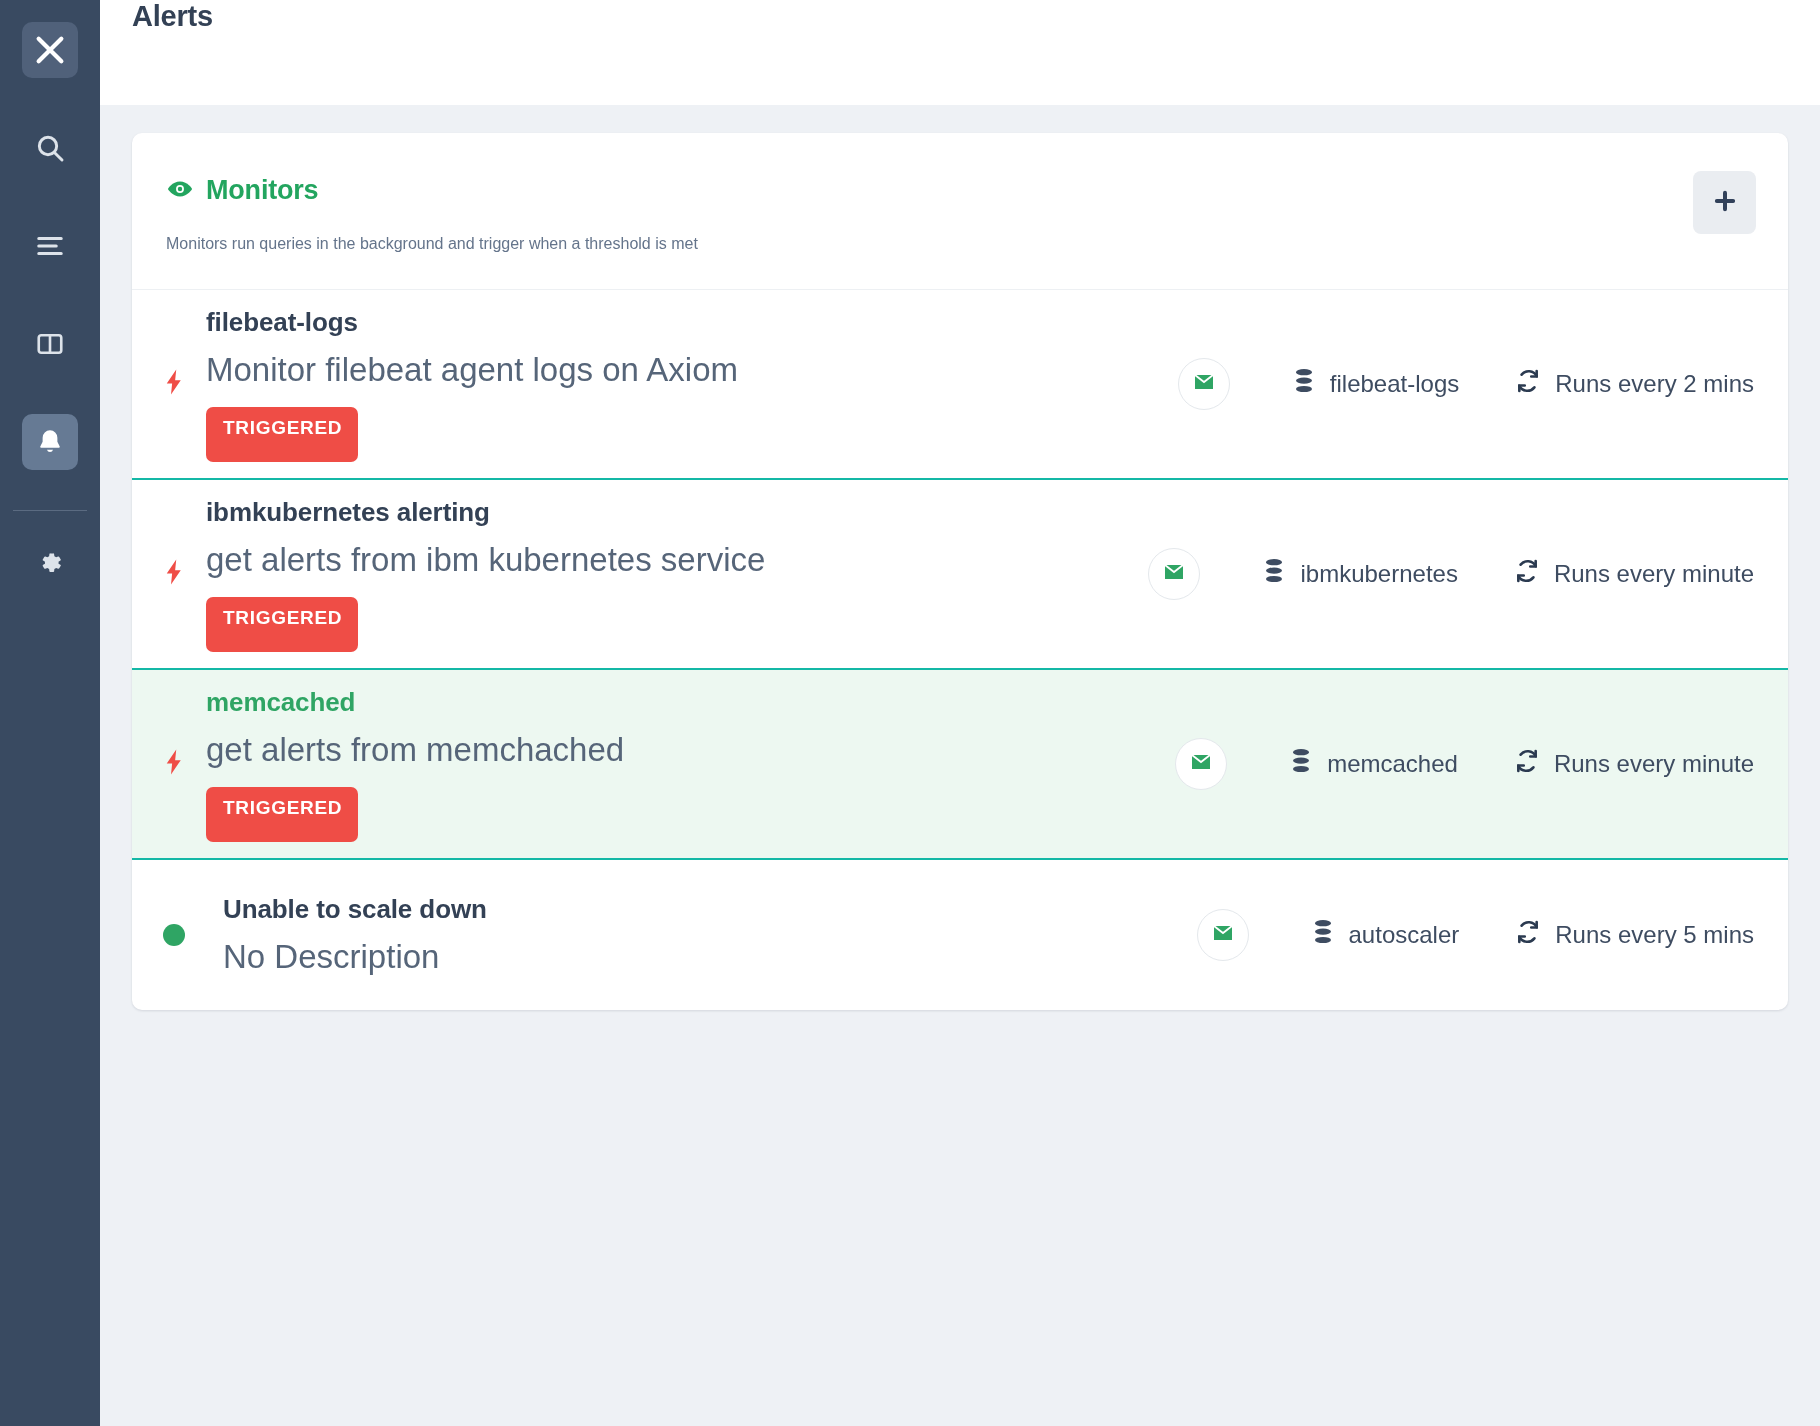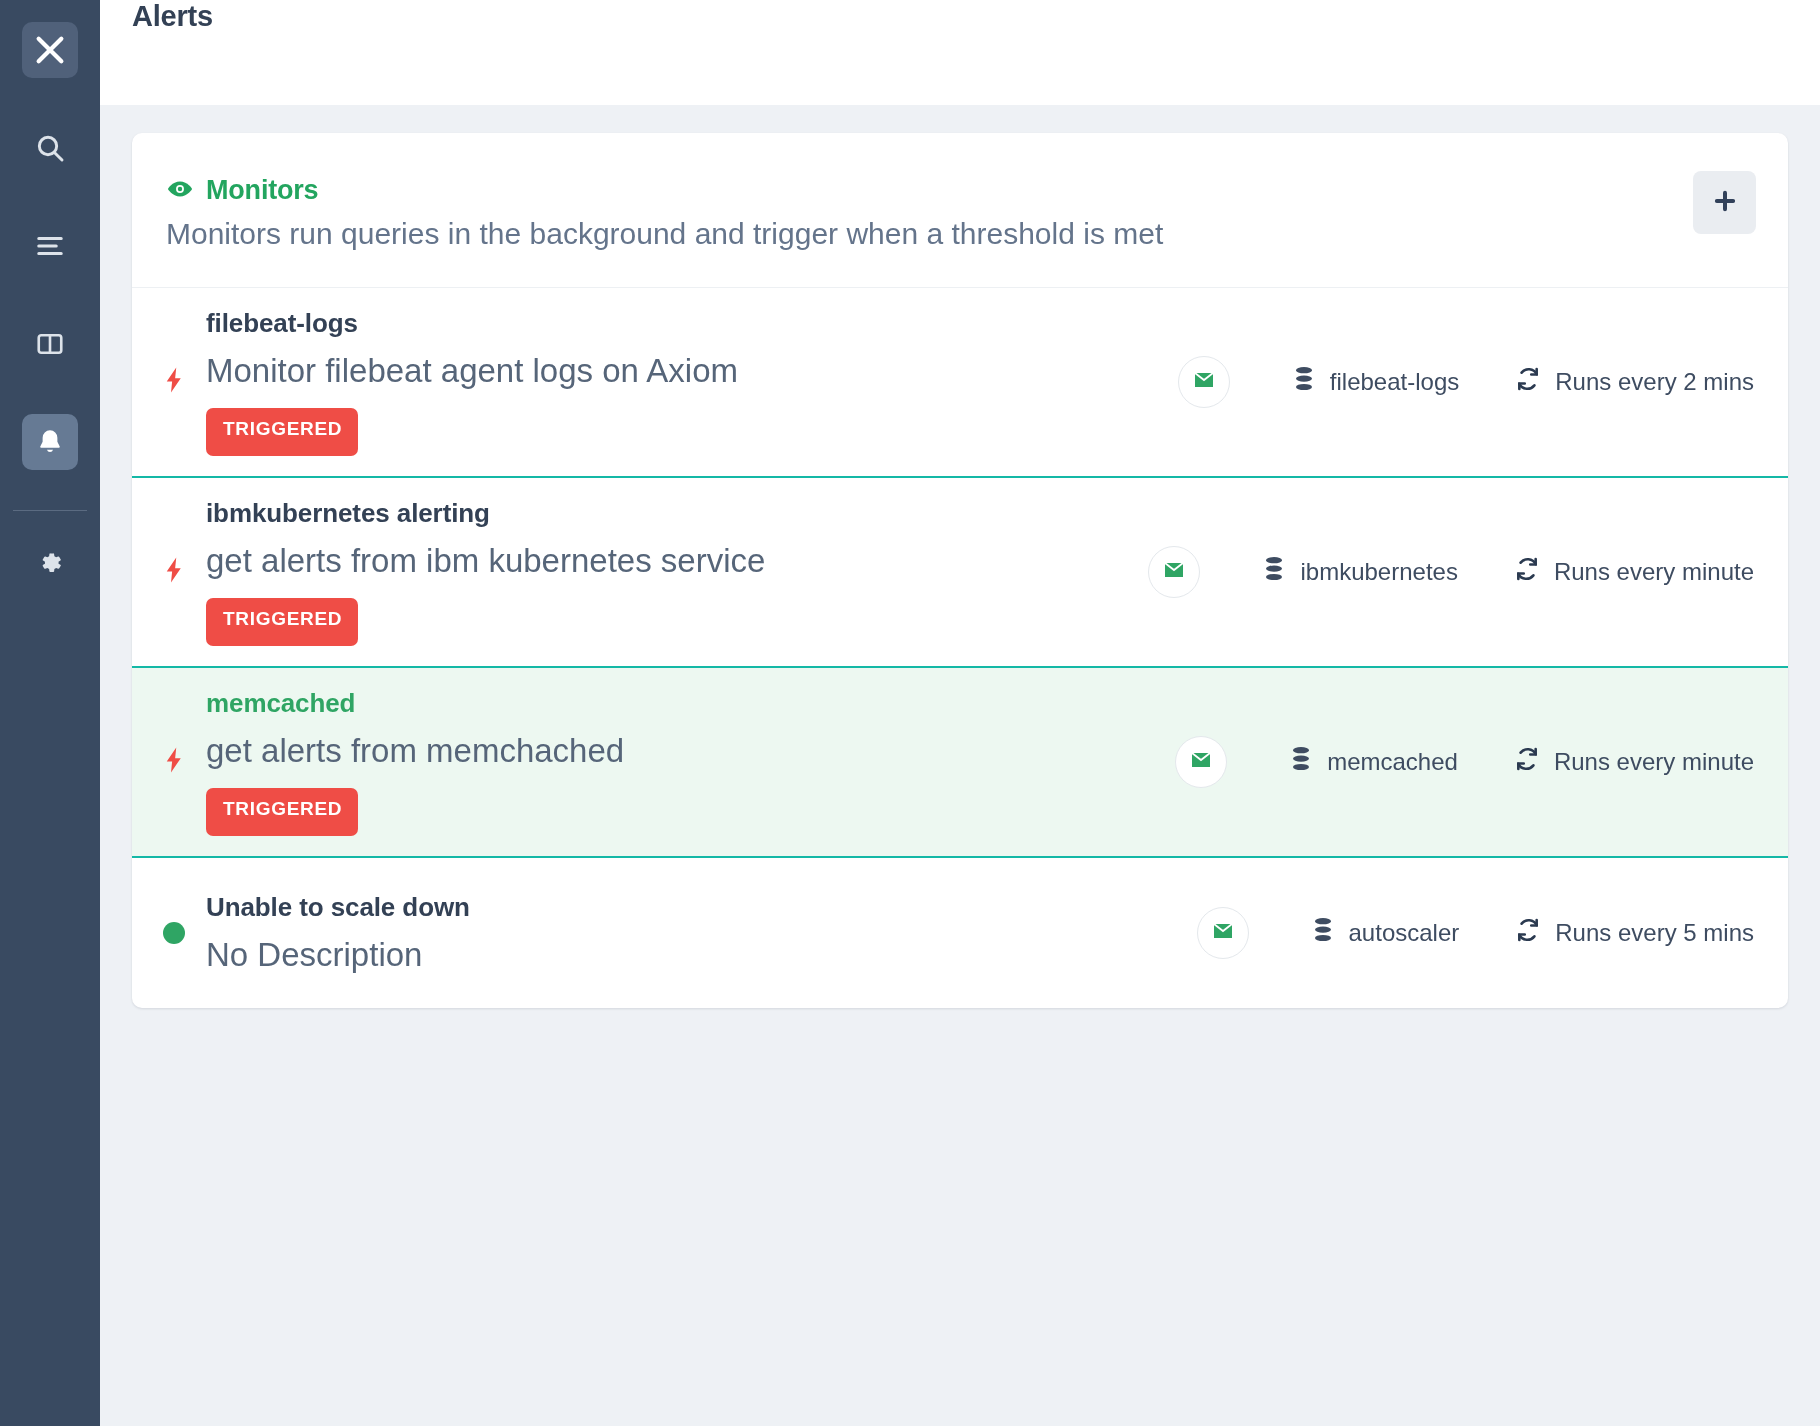--- a/index.html
+++ b/index.html
@@ -98,22 +98,22 @@
     align-items: flex-start;
     gap: 12px;
   }
   .card-head-title .title-text {
     font-size: 27px;
     font-weight: bold;
     color: #23a55f;
     letter-spacing: -0.2px;
   }
   .card-head-sub {
-    margin-top: 10px;
-    font-size: 30px;
+    margin-top: 28px;
+    font-size: 16px;
     color: #64748b;
   }
   .add-btn {
     position: absolute;
     top: 38px;
     right: 32px;
     width: 63px; height: 63px;
     border-radius: 8px;
     background: #eaedf1;
     border: none;
@@ -123,21 +123,21 @@
 
   
   .row {
     display: flex;
     align-items: center;
     padding: 0 34px 0 10px;
     min-height: 190px;
     border-bottom: 2px solid #14b8a6;
     cursor: pointer;
   }
-  .row:last-child { border-bottom: none; }
+  .row:last-child { border-bottom: none; gap: 17px; }
   .row.highlight { background: #edf8f1; }
   .row.compact { min-height: 150px; }
 
   .row-status {
     flex: 0 0 64px;
     display: flex;
     align-items: center;
     justify-content: center;
   }
   .dot-green {
@@ -165,21 +165,21 @@
   }
   .row-desc.italic { }
   .badge {
     display: inline-block;
     margin-top: 18px;
     background: #ef4d46;
     color: #ffffff;
     font-size: 19px;
     font-weight: bold;
     letter-spacing: 0.7px;
-    padding: 11px 16px 18px 17px;
+    padding: 11px 16px 25px 17px;
     border-radius: 7px;
     line-height: 1;
   }
 
   .row-meta {
     display: flex;
     align-items: center;
     flex: 0 0 auto;
   }
   .mail-circle {

